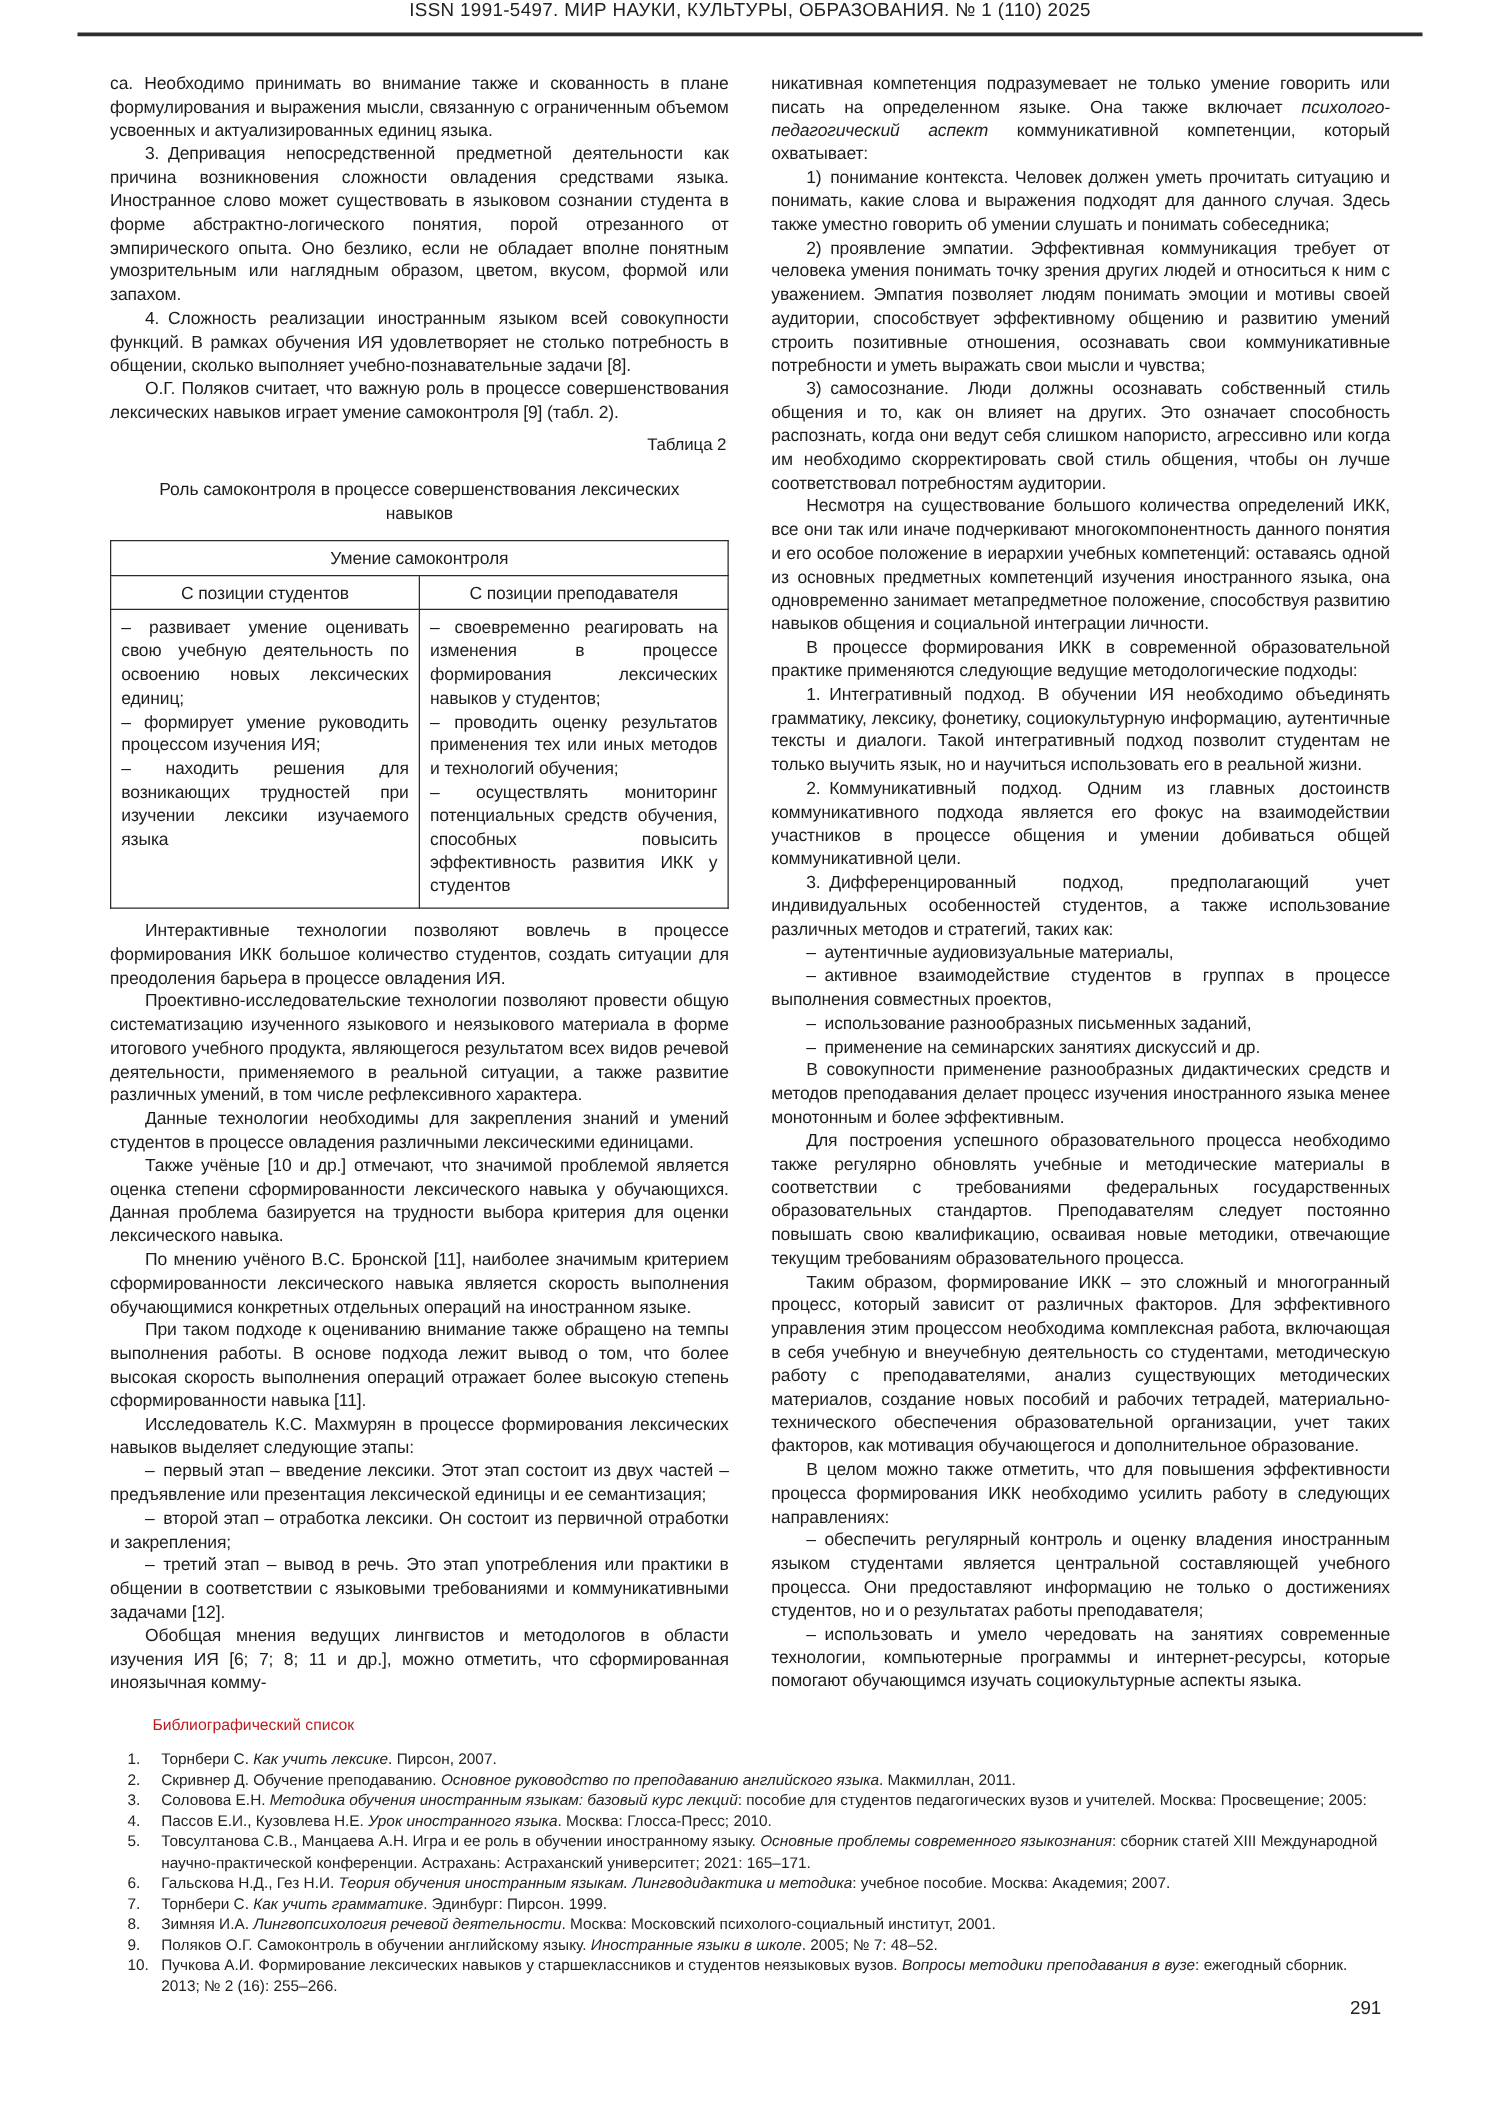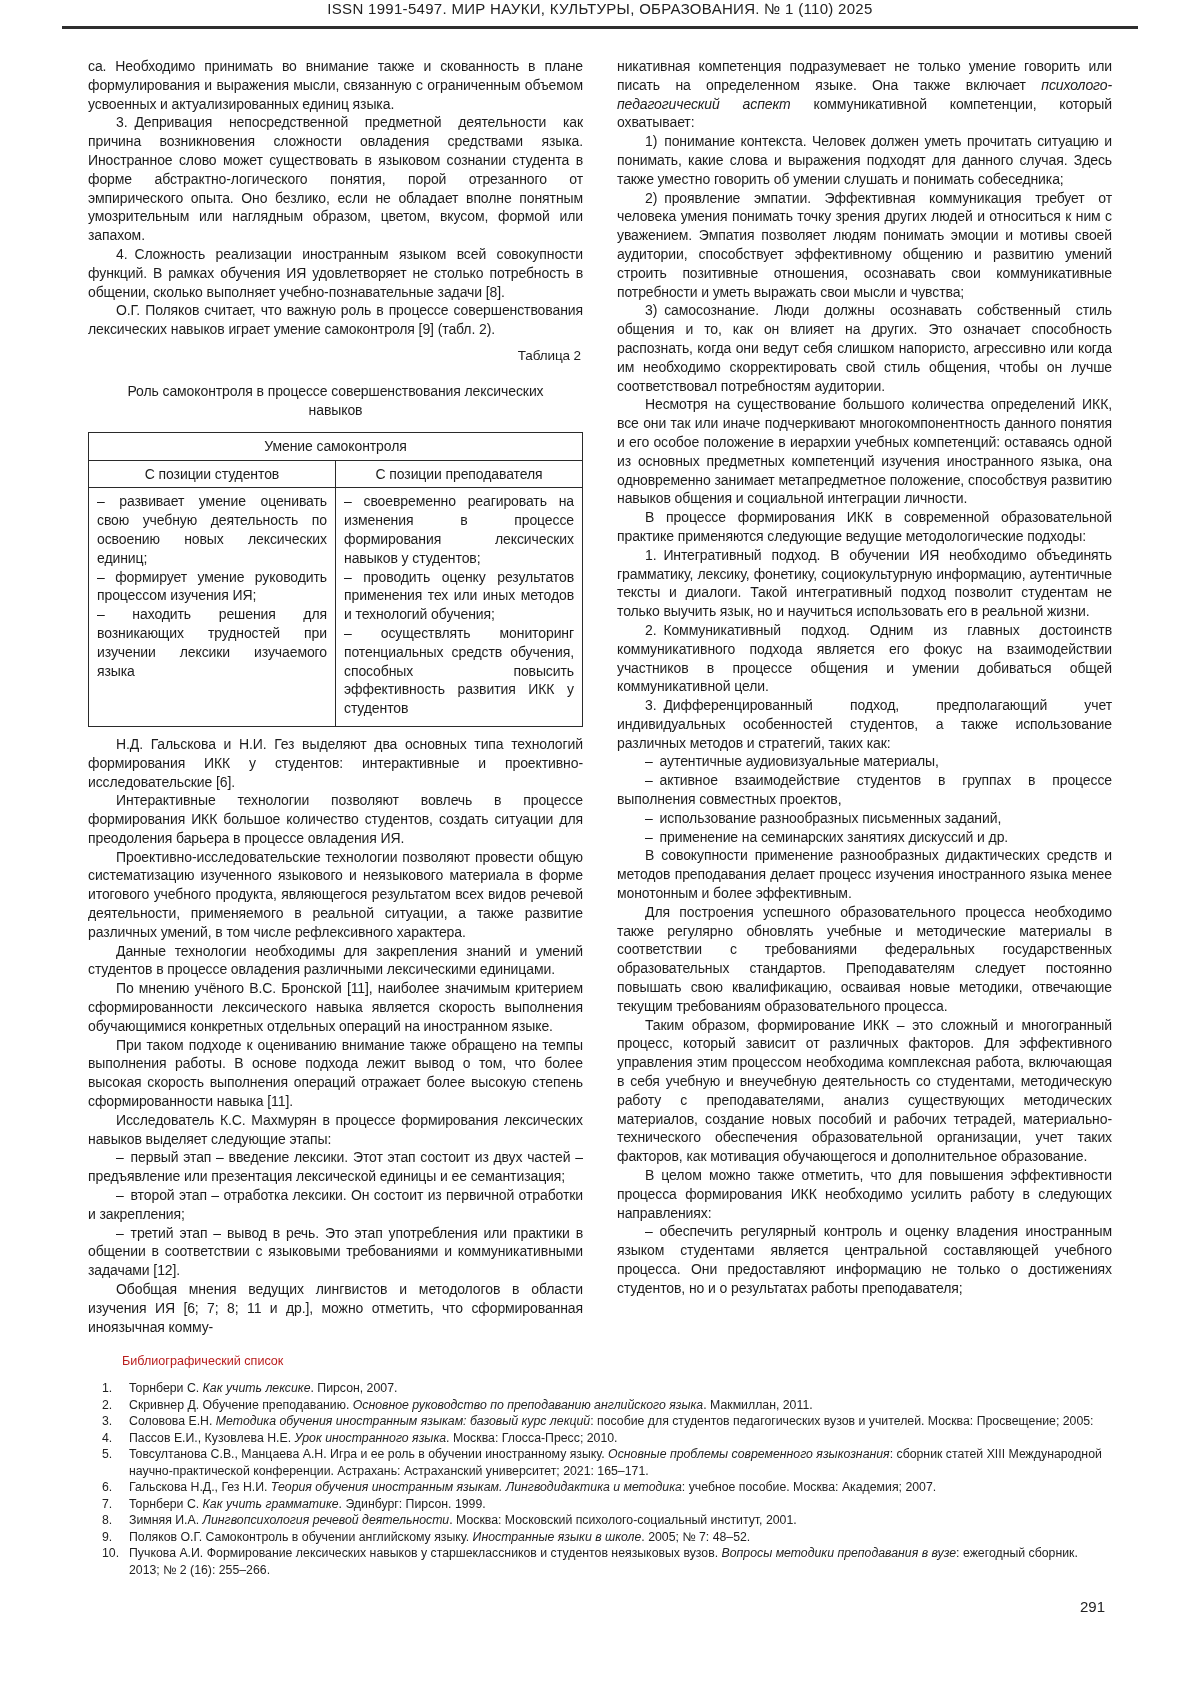--- a/index.html
+++ b/index.html
@@ -151,24 +151,24 @@
                     <p class="cell-item"><span>– проводить оценку результатов применения тех или иных методов и технологий обучения;</span></p>
                     <p class="cell-item"><span>– осуществлять мониторинг потенциальных средств обучения, способных повысить эффективность развития ИКК у студентов</span></p>
                   </div>
               </td>
             </tr>
           </tbody>
         </table>
       </div>
 
       <div>
-          <p class="para ind"><span>Н.Д. Гальскова и Н.И. Гез выделяют два основных типа технологий формирования ИКК у студентов: интерактивные и проективно-исследовательские [6].</span></p>
           <p class="para ind"><span>Интерактивные технологии позволяют вовлечь в процессе формирования ИКК большое количество студентов, создать ситуации для преодоления барьера в процессе овладения ИЯ.</span></p>
           <p class="para ind"><span>Проективно-исследовательские технологии позволяют провести общую систематизацию изученного языкового и неязыкового материала в форме итогового учебного продукта, являющегося результатом всех видов речевой деятельности, применяемого в реальной ситуации, а также развитие различных умений, в том числе рефлексивного характера.</span></p>
           <p class="para ind"><span>Данные технологии необходимы для закрепления знаний и умений студентов в процессе овладения различными лексическими единицами.</span></p>
+          <p class="para ind"><span>Также учёные [10 и др.] отмечают, что значимой проблемой является оценка степени сформированности лексического навыка у обучающихся. Данная проблема базируется на трудности выбора критерия для оценки лексического навыка.</span></p>
           <p class="para ind"><span>По мнению учёного В.С. Бронской [11], наиболее значимым критерием сформированности лексического навыка является скорость выполнения обучающимися конкретных отдельных операций на иностранном языке.</span></p>
           <p class="para ind"><span>При таком подходе к оцениванию внимание также обращено на темпы выполнения работы. В основе подхода лежит вывод о том, что более высокая скорость выполнения операций отражает более высокую степень сформированности навыка [11].</span></p>
           <p class="para ind"><span>Исследователь К.С. Махмурян в процессе формирования лексических навыков выделяет следующие этапы:</span></p>
           <p class="para ind"><span>– первый этап – введение лексики. Этот этап состоит из двух частей – предъявление или презентация лексической единицы и ее семантизация;</span></p>
           <p class="para ind"><span>– второй этап – отработка лексики. Он состоит из первичной отработки и закрепления;</span></p>
           <p class="para ind"><span>– третий этап – вывод в речь. Это этап употребления или практики в общении в соответствии с языковыми требованиями и коммуникативными задачами [12].</span></p>
           <p class="para ind"><span>Обобщая мнения ведущих лингвистов и методологов в области изучения ИЯ [6; 7; 8; 11 и др.], можно отметить, что сформированная иноязычная комму-</span></p>
         </div>
     </div>
 
@@ -185,20 +185,21 @@
           <p class="para ind"><span>3. Дифференцированный подход, предполагающий учет индивидуальных особенностей студентов, а также использование различных методов и стратегий, таких как:</span></p>
           <p class="para ind"><span>– аутентичные аудиовизуальные материалы,</span></p>
           <p class="para ind"><span>– активное взаимодействие студентов в группах в процессе выполнения совместных проектов,</span></p>
           <p class="para ind"><span>– использование разнообразных письменных заданий,</span></p>
           <p class="para ind"><span>– применение на семинарских занятиях дискуссий и др.</span></p>
           <p class="para ind"><span>В совокупности применение разнообразных дидактических средств и методов преподавания делает процесс изучения иностранного языка менее монотонным и более эффективным.</span></p>
           <p class="para ind"><span>Для построения успешного образовательного процесса необходимо также регулярно обновлять учебные и методические материалы в соответствии с требованиями федеральных государственных образовательных стандартов. Преподавателям следует постоянно повышать свою квалификацию, осваивая новые методики, отвечающие текущим требованиям образовательного процесса.</span></p>
           <p class="para ind"><span>Таким образом, формирование ИКК – это сложный и многогранный процесс, который зависит от различных факторов. Для эффективного управления этим процессом необходима комплексная работа, включающая в себя учебную и внеучебную деятельность со студентами, методическую работу с преподавателями, анализ существующих методических материалов, создание новых пособий и рабочих тетрадей, материально-технического обеспечения образовательной организации, учет таких факторов, как мотивация обучающегося и дополнительное образование.</span></p>
           <p class="para ind"><span>В целом можно также отметить, что для повышения эффективности процесса формирования ИКК необходимо усилить работу в следующих направлениях:</span></p>
           <p class="para ind"><span>– обеспечить регулярный контроль и оценку владения иностранным языком студентами является центральной составляющей учебного процесса. Они предоставляют информацию не только о достижениях студентов, но и о результатах работы преподавателя;</span></p>
+          <p class="para ind"><span>– использовать и умело чередовать на занятиях современные технологии, компьютерные программы и интернет-ресурсы, которые помогают обучающимся изучать социокультурные аспекты языка.</span></p>
         </div>
     </div>
 
   </div>
 
   <div class="biblio">
     <div class="biblio-heading">Библиографический список</div>
     <div class="biblio-list">
         <p class="ref"><span class="ref-num">1.</span><span>Торнбери С. </span><span class="it">Как учить лексике</span><span>. Пирсон, 2007.</span></p>
         <p class="ref"><span class="ref-num">2.</span><span>Скривнер Д. Обучение преподаванию. </span><span class="it">Основное руководство по преподаванию английского языка</span><span>. Макмиллан, 2011.</span></p>

